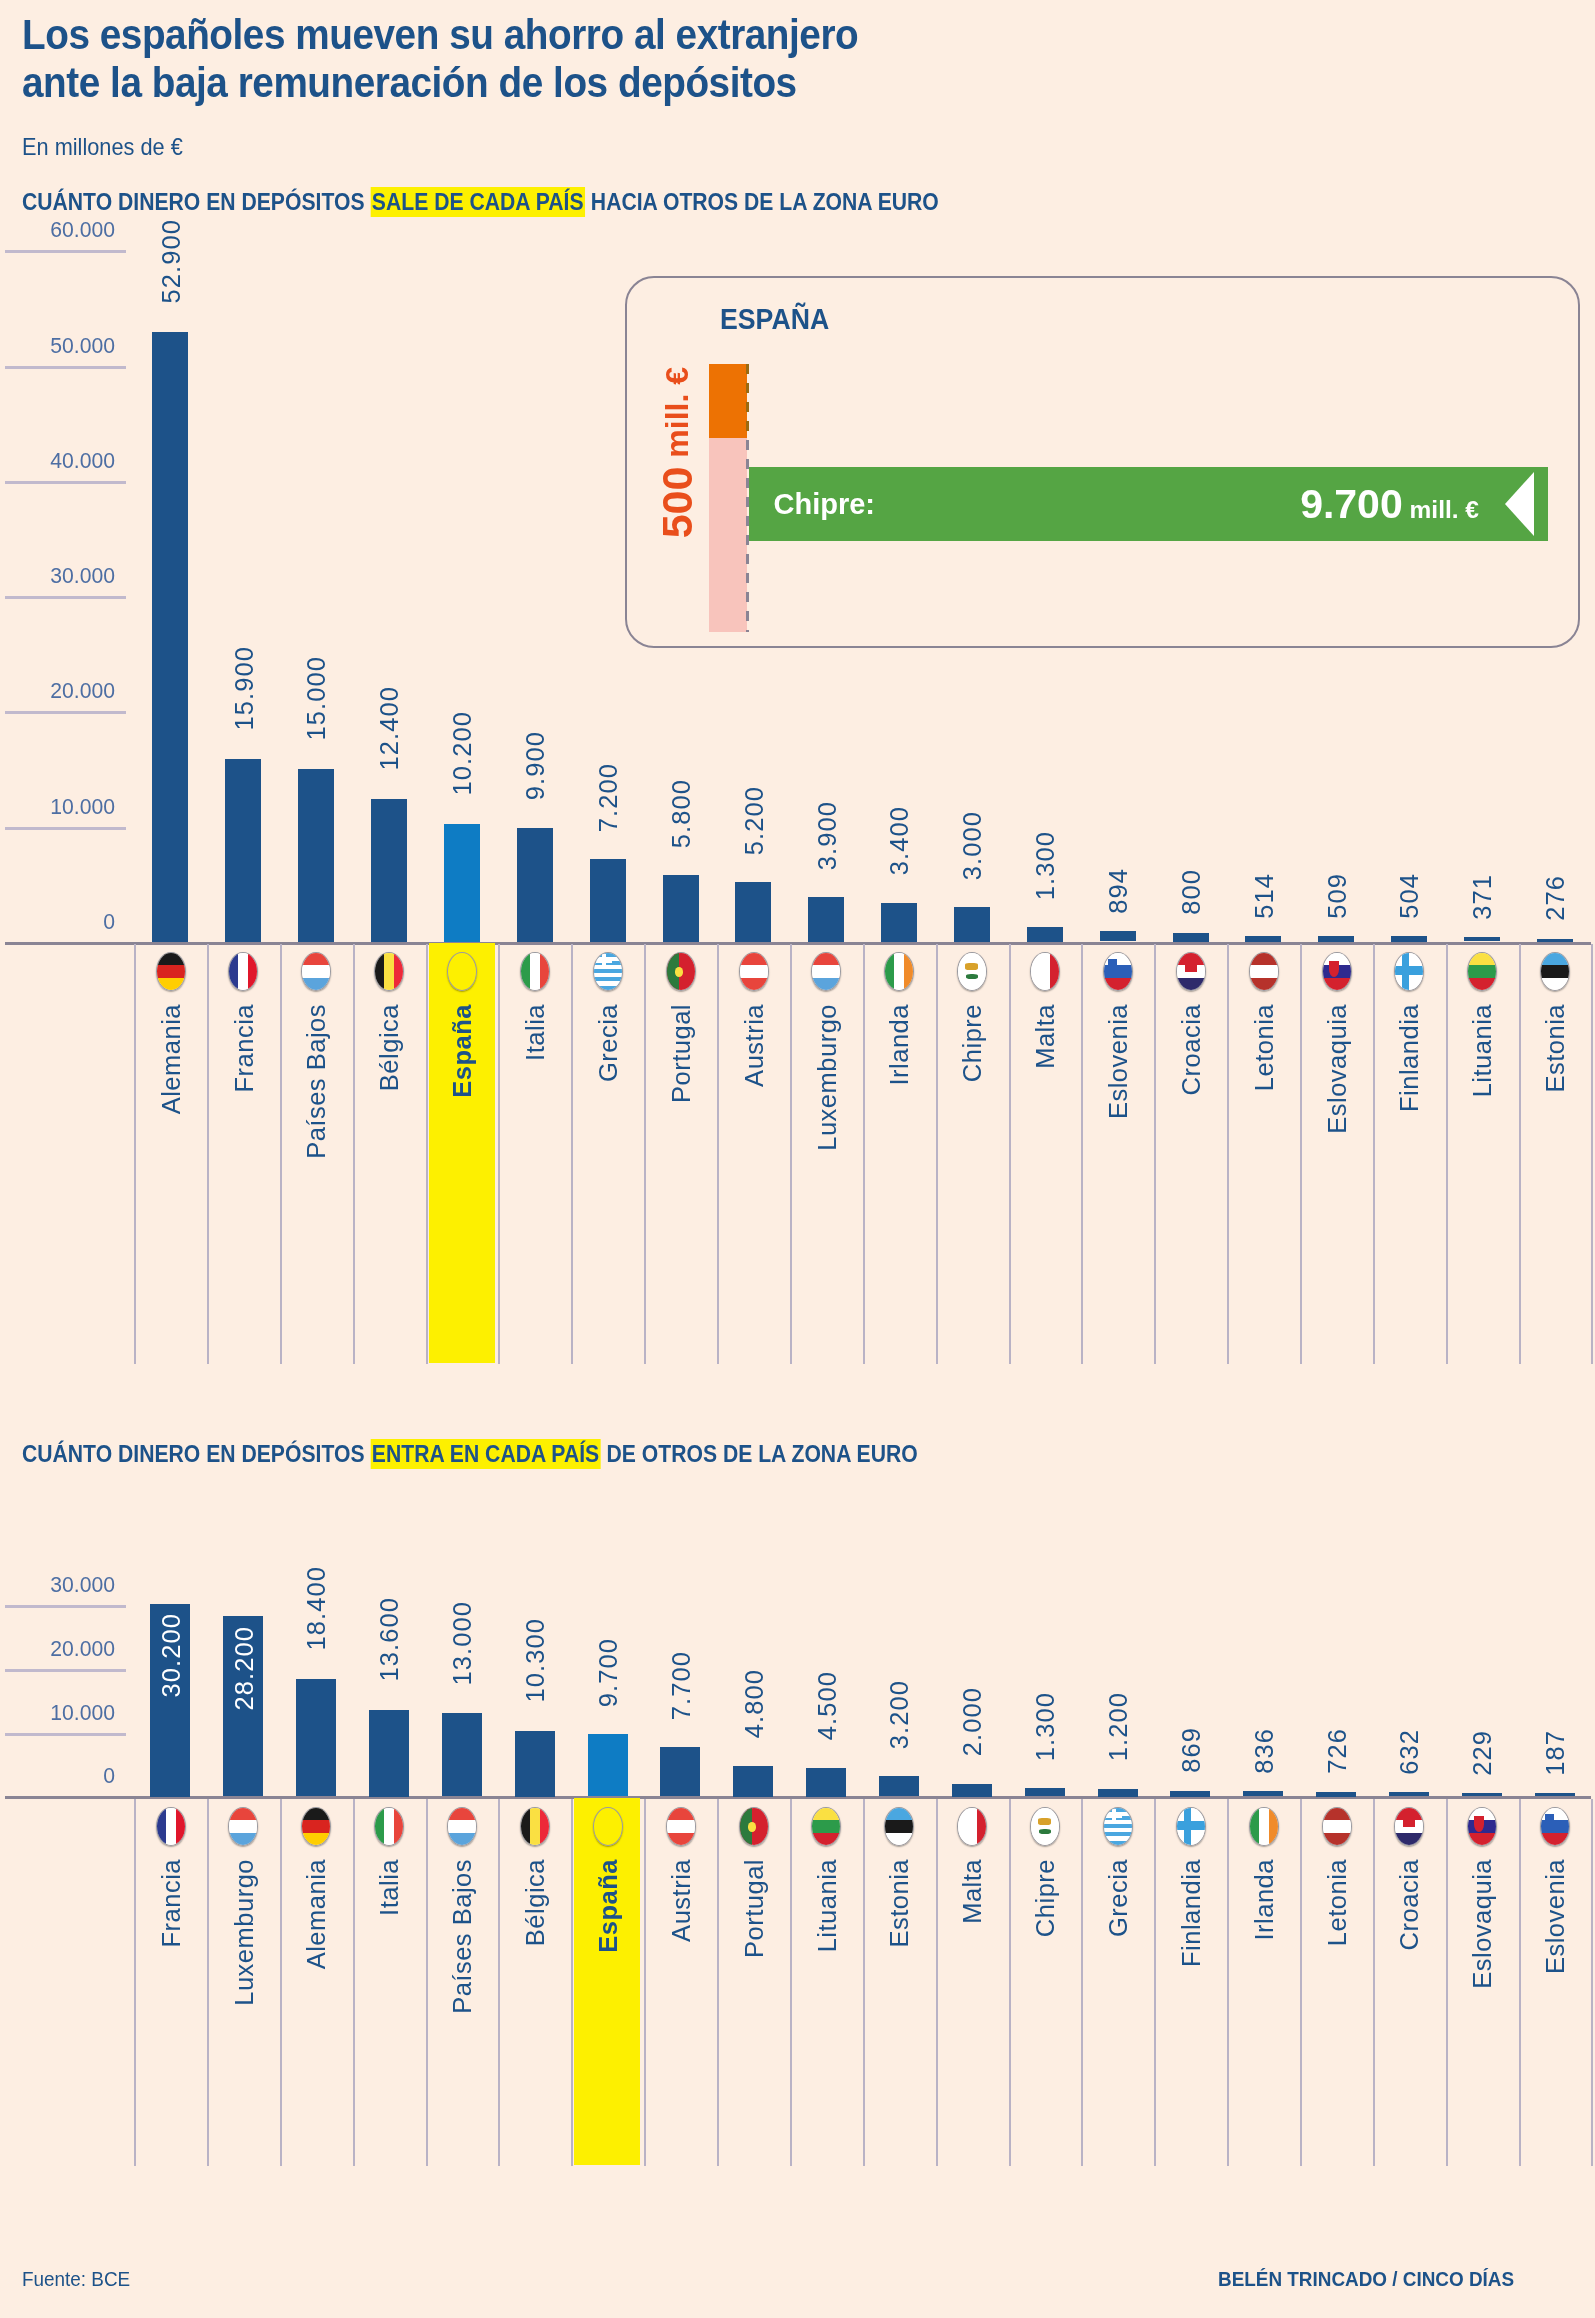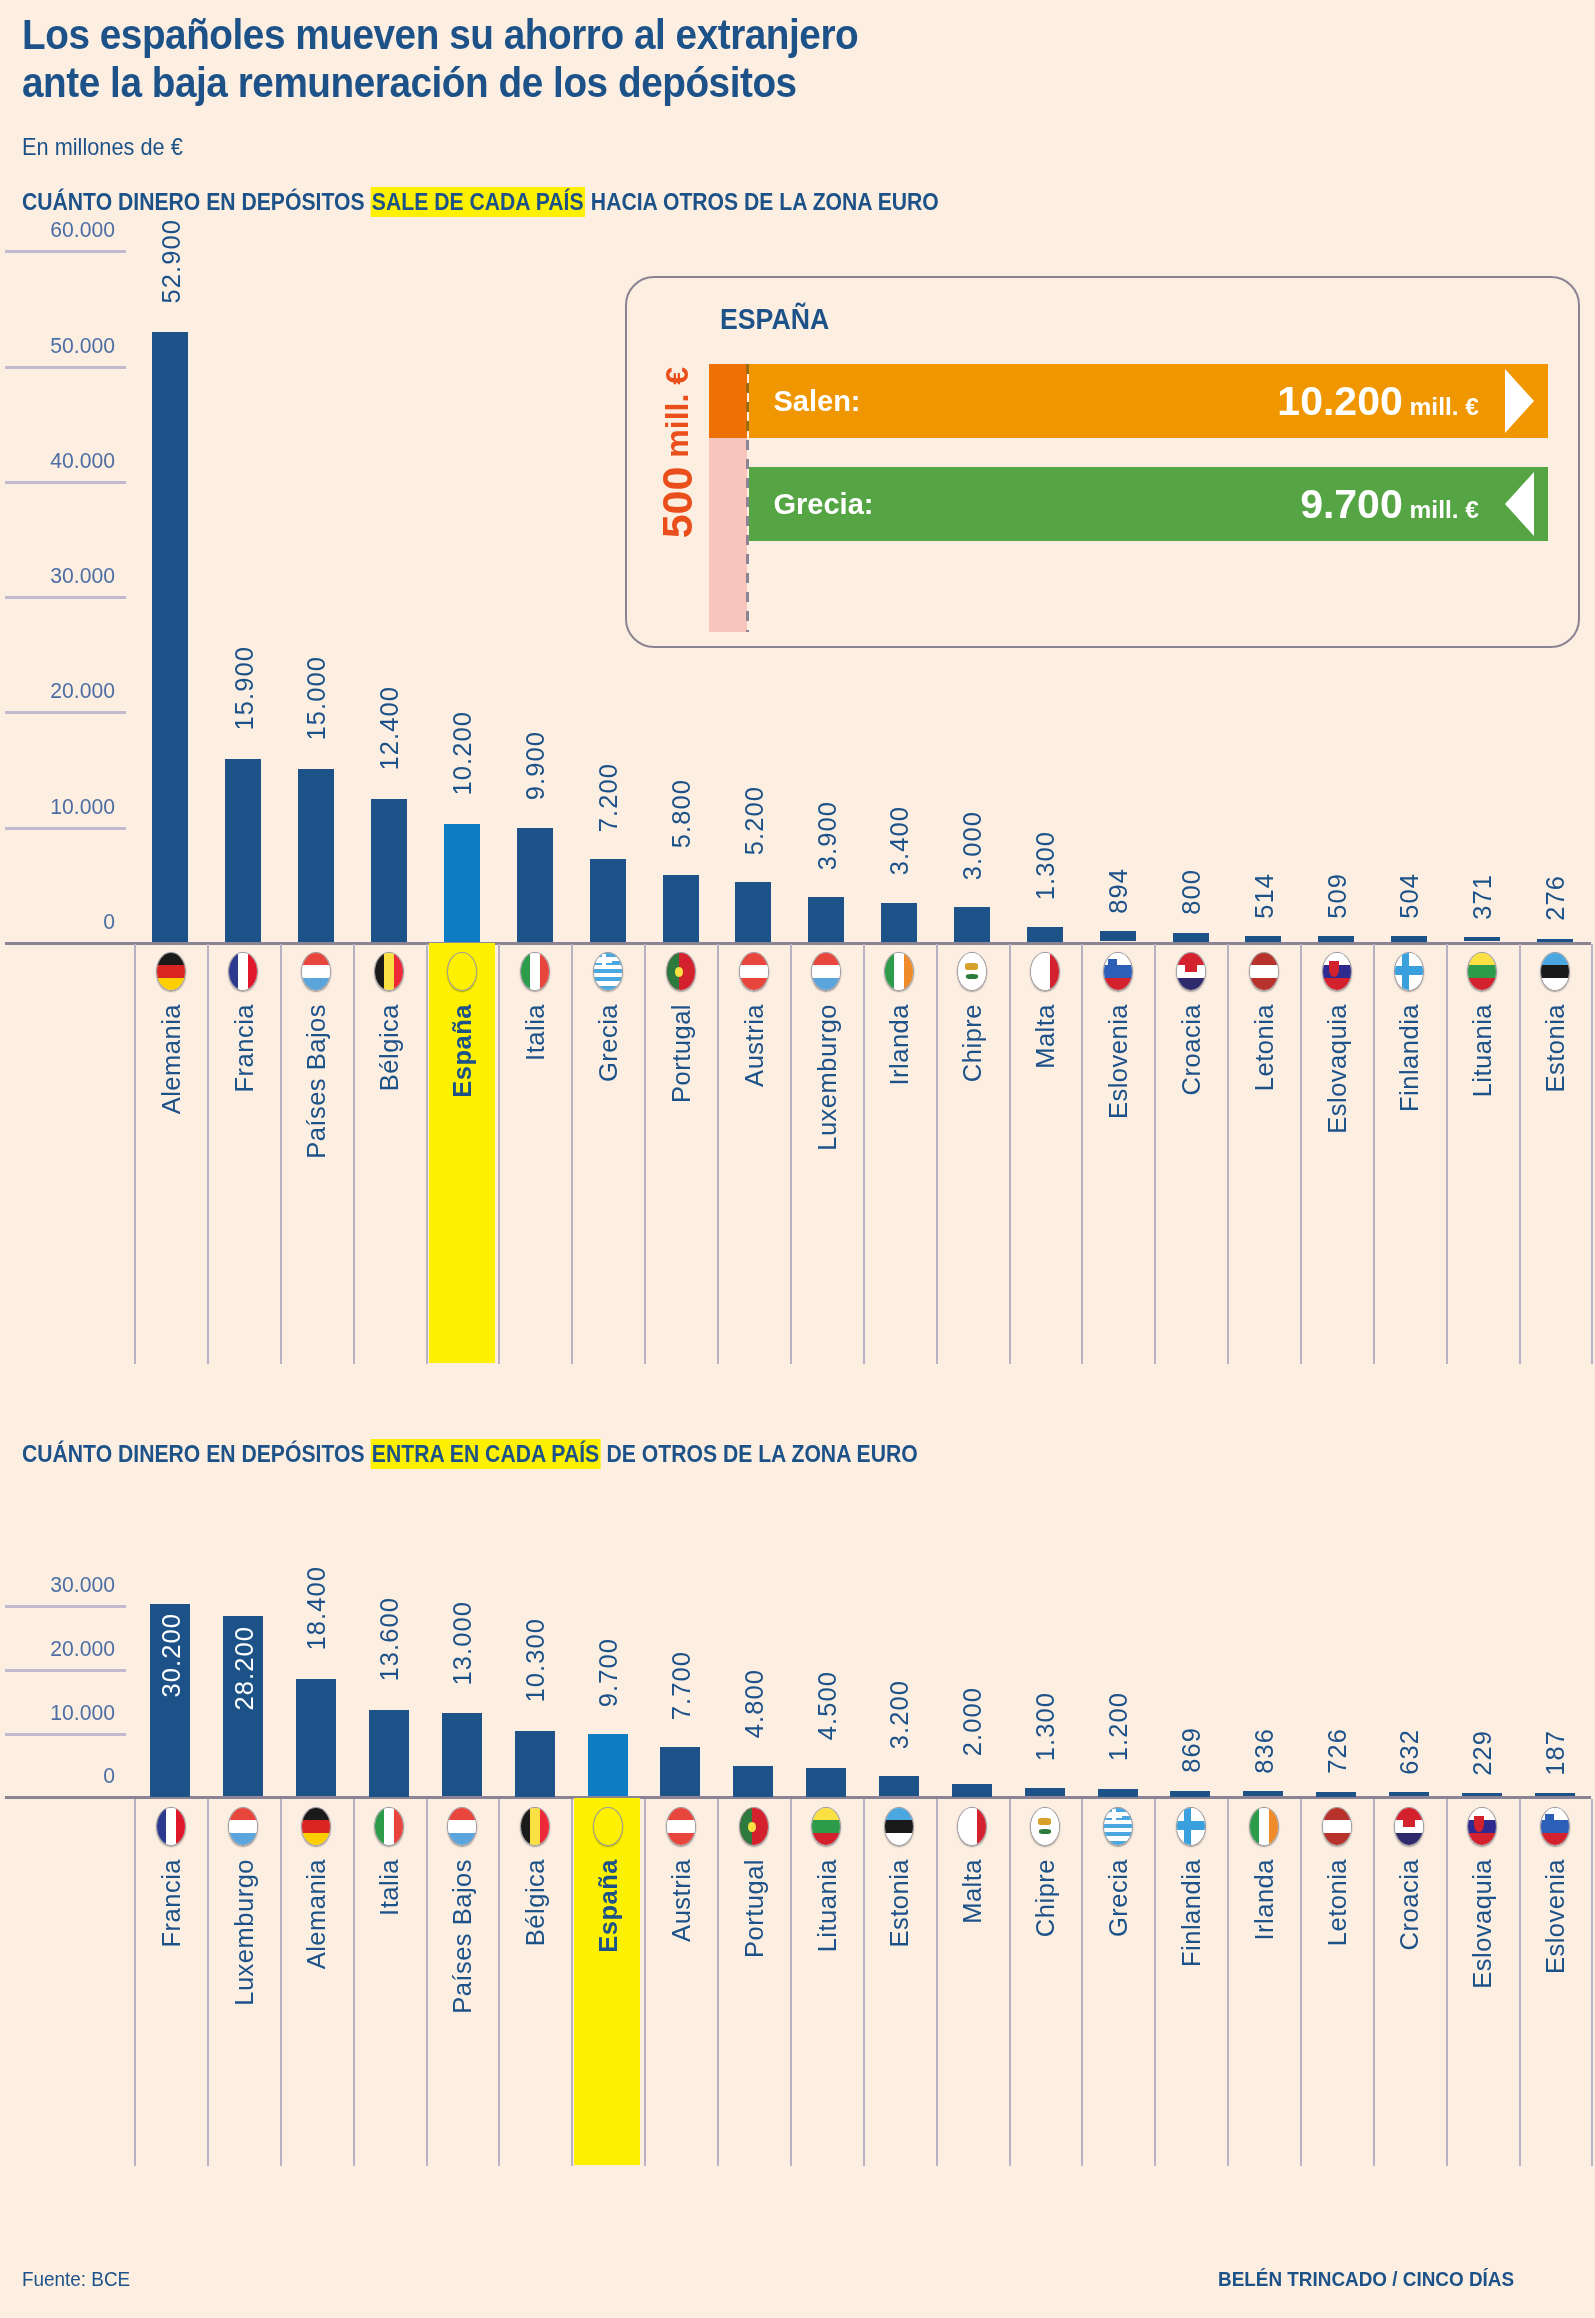--- a/index.html
+++ b/index.html
@@ -536,28 +536,23 @@
     </div>
 
   <div class="inset"></div>
   <div class="inset-title">ESPAÑA</div>
   <div class="band500" style="background: rgb(248, 196, 188);"></div>
   <div class="band500top" style="background: rgb(237, 114, 3);"></div>
   <div class="dash"></div>
   <div class="dash-top"></div>
   <div class="lbl500" style="color: rgb(233, 78, 27);"><span class="big">500</span><span> mill. €</span></div>
 
-  <div class="flowbar" id="bar-out" style="left: 749px; top: 364px; width: 799px; background: rgb(240, 150, 0);">
-    <span class="txtL">Salen:</span>
-    <span class="txtR"><span class="num">10.200</span><span class="unit"> mill. €</span></span>
-    <span class="arrowR"></span>
-  </div>
 
   <div class="flowbar" id="bar-in" style="left: 749px; top: 467px; width: 799px; background: rgb(85, 165, 68);">
-    <span class="txtL">Grecia:</span>
+    <span class="txtL">Chipre:</span>
     <span class="txtR"><span class="num">9.700</span><span class="unit"> mill. €</span></span>
     <span class="arrowL"></span>
   </div>
 
   <div class="foot" id="foot-src">Fuente: BCE</div>
   <div class="foot" id="foot-credit">BELÉN TRINCADO / CINCO DÍAS</div>
 
 </div>
 
 

